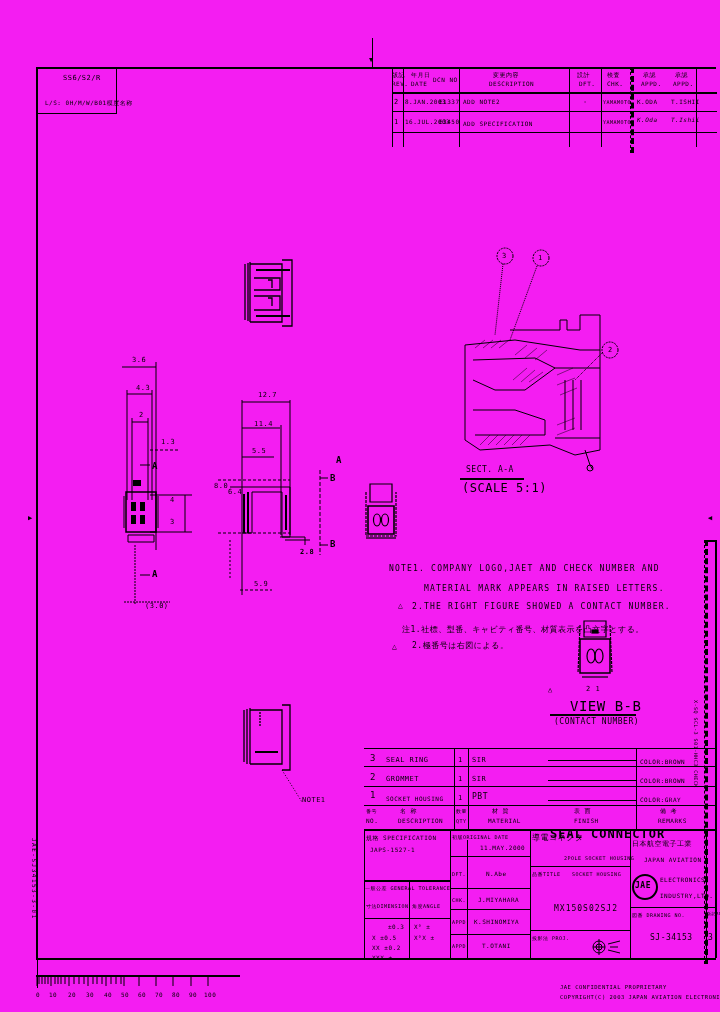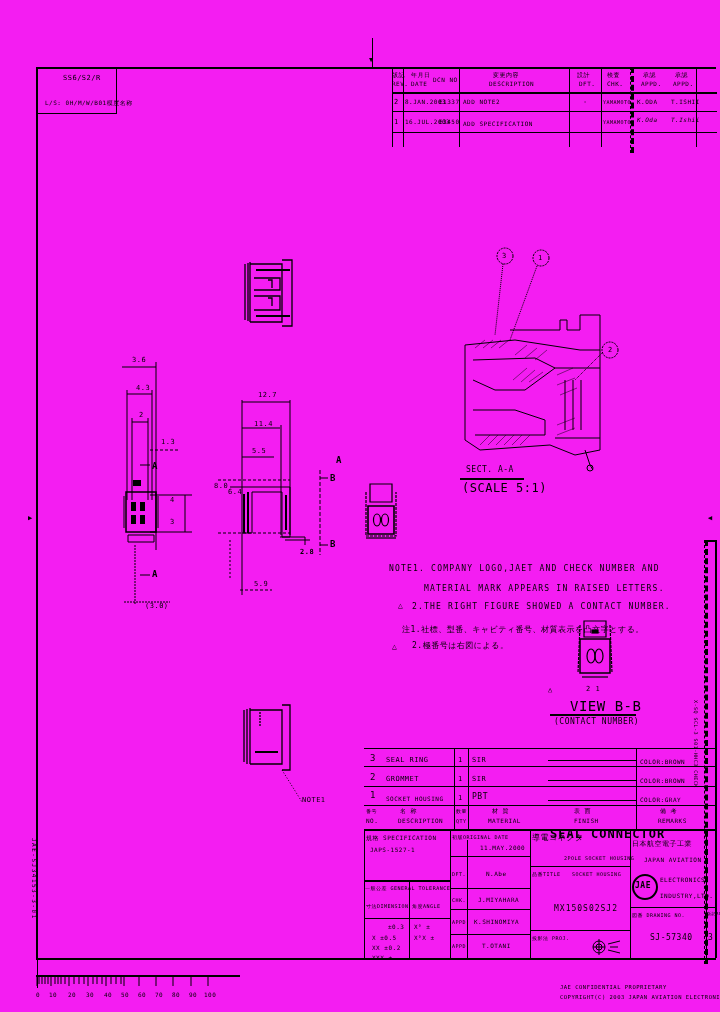--- a/index.html
+++ b/index.html
@@ -335,21 +335,21 @@
 
   <div class="t" style="left:268px;top:10px;font-size:7px;">日本航空電子工業</div>
   <div class="t" style="left:280px;top:26px;font-size:6px;">JAPAN AVIATION</div>
   <div class="abs" style="left:268px;top:44px;width:22px;height:22px;border:2px solid #000;border-radius:50%;">
     <div class="t tb" style="left:1px;top:6px;font-size:8px;">JAE</div>
   </div>
   <div class="t" style="left:296px;top:46px;font-size:6px;">ELECTRONICS</div>
   <div class="t" style="left:296px;top:62px;font-size:6px;">INDUSTRY,LTD.</div>
 
   <div class="t" style="left:268px;top:81px;font-size:5px;">図番 DRAWING NO.</div>
-  <div class="t" style="left:286px;top:104px;font-size:8px;">SJ-57340</div>
+  <div class="t" style="left:286px;top:104px;font-size:8px;">SJ-34153</div>
   <div class="t" style="left:343px;top:80px;font-size:4px;">版記REV.</div>
   <div class="t" style="left:344px;top:104px;font-size:8px;">3</div>
 </div>
 
 <div class="vl dash" style="left:704px;top:540px;height:418px;"></div>
 <div class="hlt" style="left:704px;top:540px;width:12px;"></div>
 <div class="vlt" style="left:715px;top:540px;height:418px;"></div>
 <div class="t" style="left:700px;top:700px;font-size:5px;transform:rotate(90deg);transform-origin:left top;">X-SQ SCL-3 S01-HHC3 CHECK</div>
 
 <div class="t" style="left:38px;top:838px;font-size:6px;transform:rotate(90deg);transform-origin:left top;letter-spacing:1.5px;">JAE-SJ34153-3-01</div>

